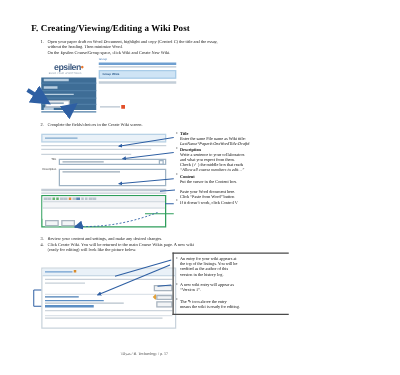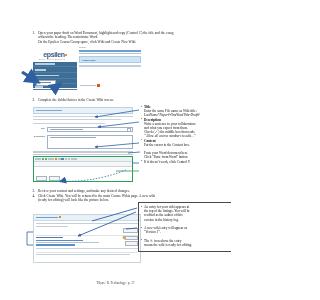--- a/index.html
+++ b/index.html
@@ -121,20 +121,21 @@
 
   
   .footer{position:absolute;left:0;top:281px;width:231px;text-align:center;
      font-size:3.2px;color:#444;font-family:"Liberation Serif",serif;}
 </style>
 </head>
 <body>
 
 <div class="page">
 
+  <div class="heading">F. Creating/Viewing/Editing a Wiki Post</div>
 
   <div class="step" id="step1">
     <div class="num">1.</div>
     <div class="body">
       <span class="ln">Open your paper draft on Word Document, highlight and copy (Control C) the title and the essay,</span>
       <span class="ln">without the heading. Then minimize Word.</span>
       <span class="ln">On the Epsilen Course/Group space, click Wiki and Create New Wiki.</span>
     </div>
   </div>
 

